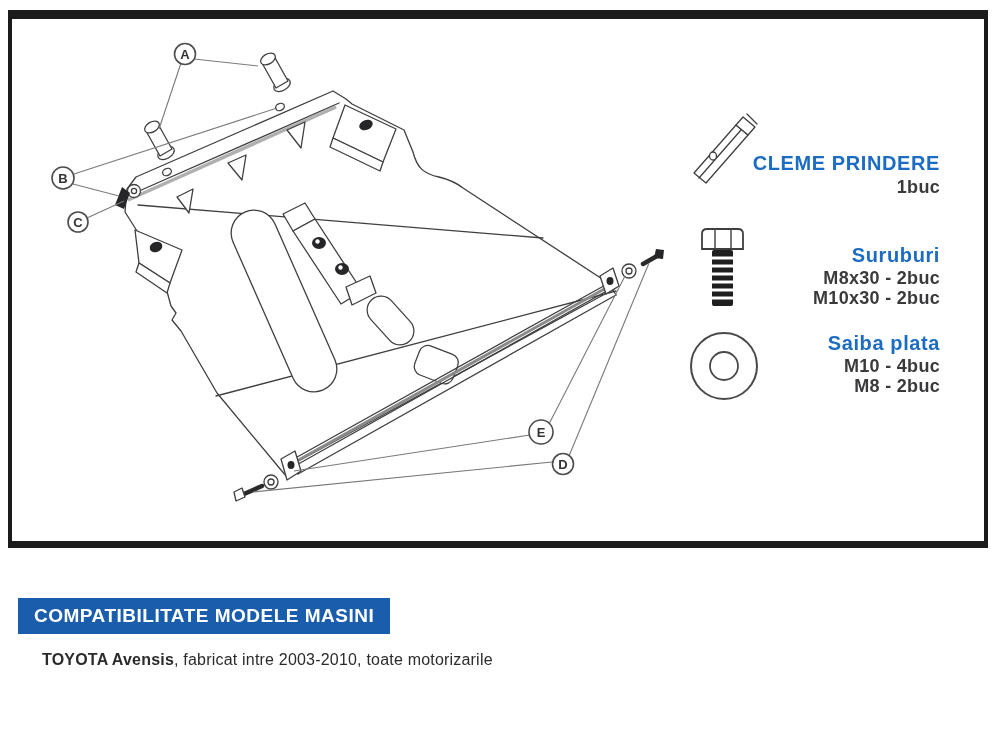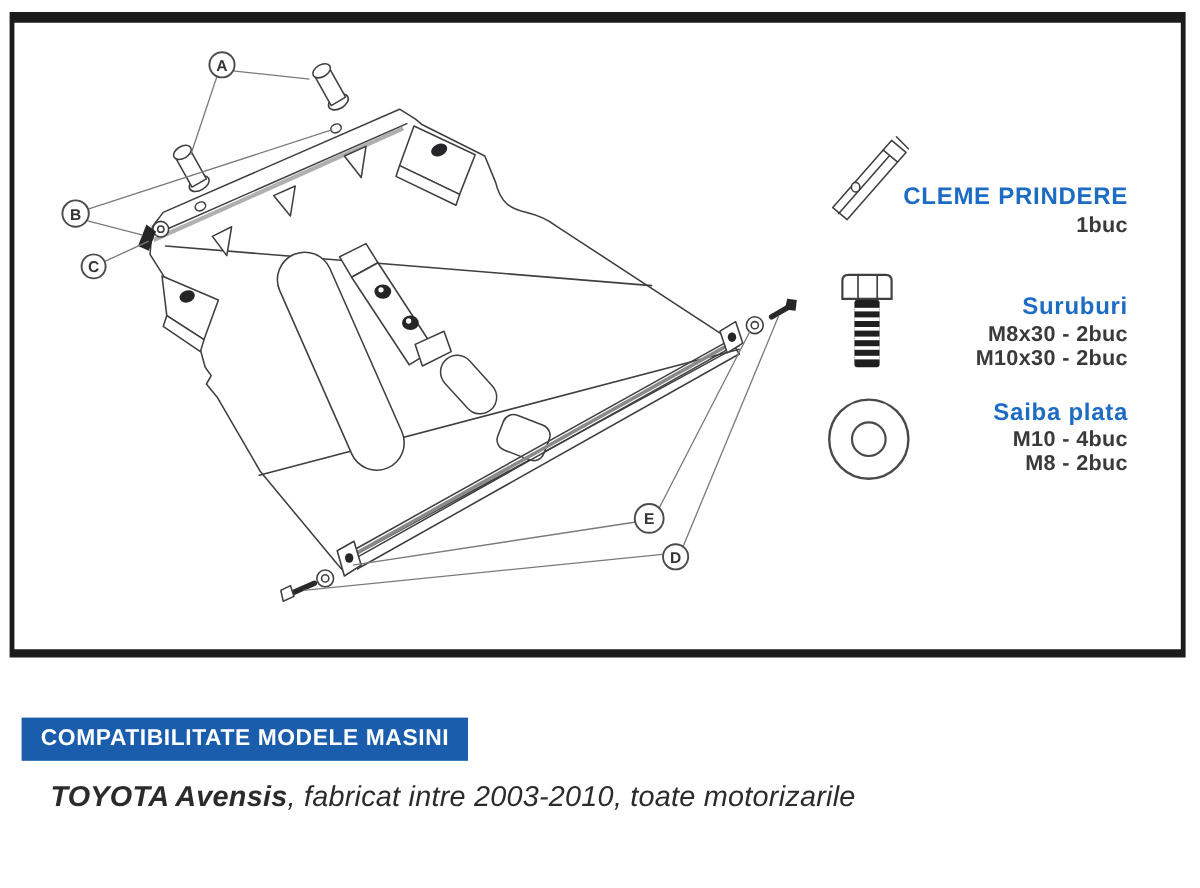--- a/index.html
+++ b/index.html
@@ -24,21 +24,21 @@
   svg .part-heading{font:700 20px "Liberation Sans",sans-serif;fill:var(--heading-blue,#1c6cc4);letter-spacing:.6px;text-anchor:end;}
   svg .part-qty{font:600 18px "Liberation Sans",sans-serif;fill:var(--text-dark,#3a3a3c);letter-spacing:.3px;text-anchor:end;}
   .compat-banner{
     position:absolute;left:18px;top:598px;height:36px;line-height:36px;
     background:var(--banner-blue,#1a5dad);color:#ffffff;
     font-size:19px;font-weight:700;letter-spacing:.5px;
     padding:0 16px;white-space:nowrap;
   }
   .compat-line{
     position:absolute;left:42px;top:651px;
-    font-size:24px;color:#2b2b2d;letter-spacing:.2px;white-space:nowrap;font-style:italic;
+    font-size:16px;color:#2b2b2d;letter-spacing:.2px;white-space:nowrap;
   }
   .compat-line .bold{font-weight:700;}
 </style>
 </head>
 <body>
 
 <div class="figure-frame"></div>
 
 <svg class="fig" width="1000" height="548" viewBox="0 0 1000 548">
 

